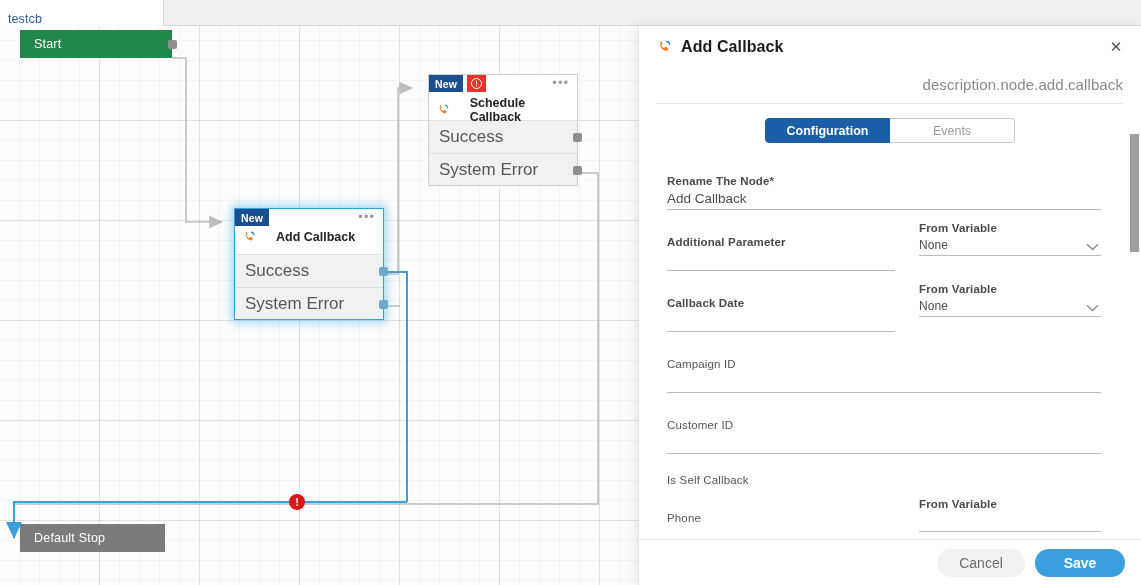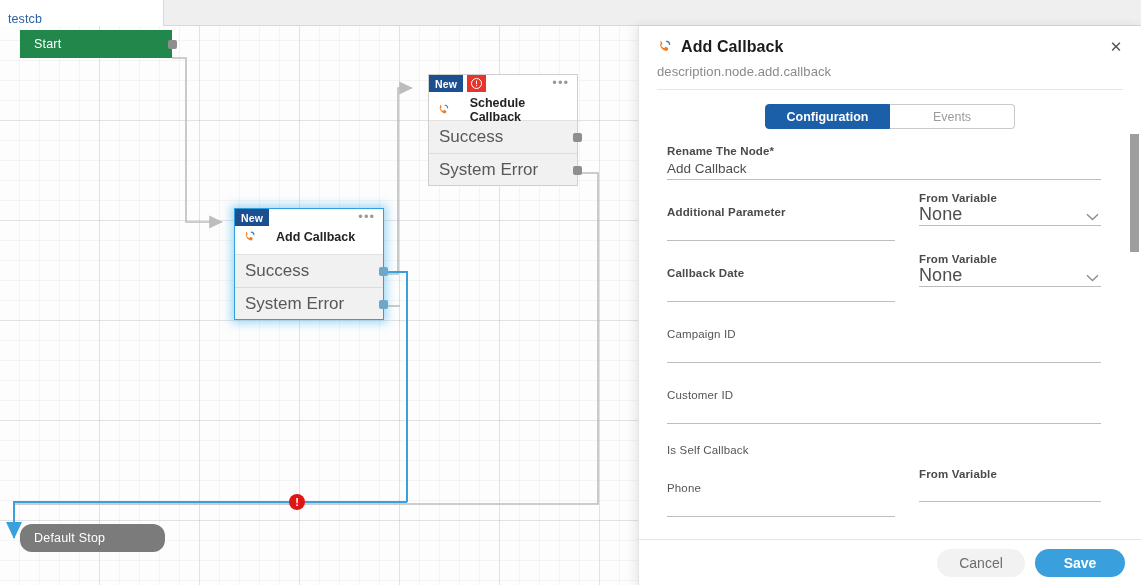--- a/index.html
+++ b/index.html
@@ -38,21 +38,21 @@
 
   
   .node { position: absolute; }
 
   .pill {
     height: 28px; display: flex; align-items: center;
     padding-left: 14px; color: #ffffff; font-size: 12.5px;
     letter-spacing: .2px;
   }
   #node-start .pill { background: #21874b; }
-  #node-stop  .pill { background: #7b7b7b; border-radius: 12px; }
+  #node-stop  .pill { background: #7b7b7b; }
 
   .card {
     background: #ffffff; border: 1px solid #cfcfcf;
     font-size: 12.5px;
   }
   .card.selected {
     border: 1px solid #2f9fe0;
     box-shadow: 0 0 9px 3px rgba(86,185,235,.55);
   }
   .card-head {
@@ -105,21 +105,21 @@
     background: #ffffff; border-left: 1px solid #e3e3e3;
     box-shadow: -3px 0 10px rgba(0,0,0,.09);
     display: flex; flex-direction: column;
   }
   #drawer-head { position: relative; padding: 12px 18px 0 18px; }
   #drawer-title {
     display: flex; align-items: center; gap: 9px;
     font-size: 16px; color: #1c1c1c; font-weight: bold; letter-spacing: .1px;
   }
   #drawer-subtitle {
-    margin-top: 8px; font-size: 13px; color: #8a8a8a; letter-spacing: .1px;
+    margin-top: 20px; font-size: 15px; color: #8a8a8a; letter-spacing: .1px; text-align: right;
   }
   #drawer-close {
     position: absolute; right: 14px; top: 10px;
     width: 22px; height: 22px; display: flex; align-items: center;
     justify-content: center; color: #555; font-size: 15px; cursor: pointer;
     background: none; border: none; font-family: inherit;
   }
   #drawer-divider { margin-top: 10px; border-bottom: 1px solid #e6e6e6; }
 
   #tabs {
@@ -132,31 +132,32 @@
   }
   .seg.active { background: #1a5fa8; color: #ffffff; font-weight: bold; }
   .seg:first-child { border-radius: 4px 0 0 4px; }
   .seg:last-child {
     border-radius: 0 4px 4px 0; border-color: #c9c9c9; border-left: none;
   }
 
   #form-scroll {
     flex: 1; overflow: hidden; position: relative;
     padding: 0 40px 0 28px;
+    margin-top: 16px;
   }
   .field-grid {
     display: grid; grid-template-columns: 228px 1fr; column-gap: 24px;
   }
   .fld { padding-top: 12px; }
   .fld-label {
     font-size: 11.5px; color: #4a4a4a; font-weight: bold; letter-spacing: .15px;
   }
   .fld-label.plain { font-weight: normal; color: #555; }
   .fld-value {
-    font-size: 18px; color: #4e4e4e; height: 22px;
+    font-size: 12px; color: #4e4e4e; height: 22px;
     display: flex; align-items: center; letter-spacing: .1px;
   }
   .fld-line { border-bottom: 1px solid #bdbdbd; }
   .fld-input {
     width: 100%; border: none; outline: none; background: transparent;
     font-family: inherit; font-size: 13.5px; color: #4e4e4e; height: 22px;
     padding: 0;
   }
   .select-wrap { position: relative; }
   .chev {

